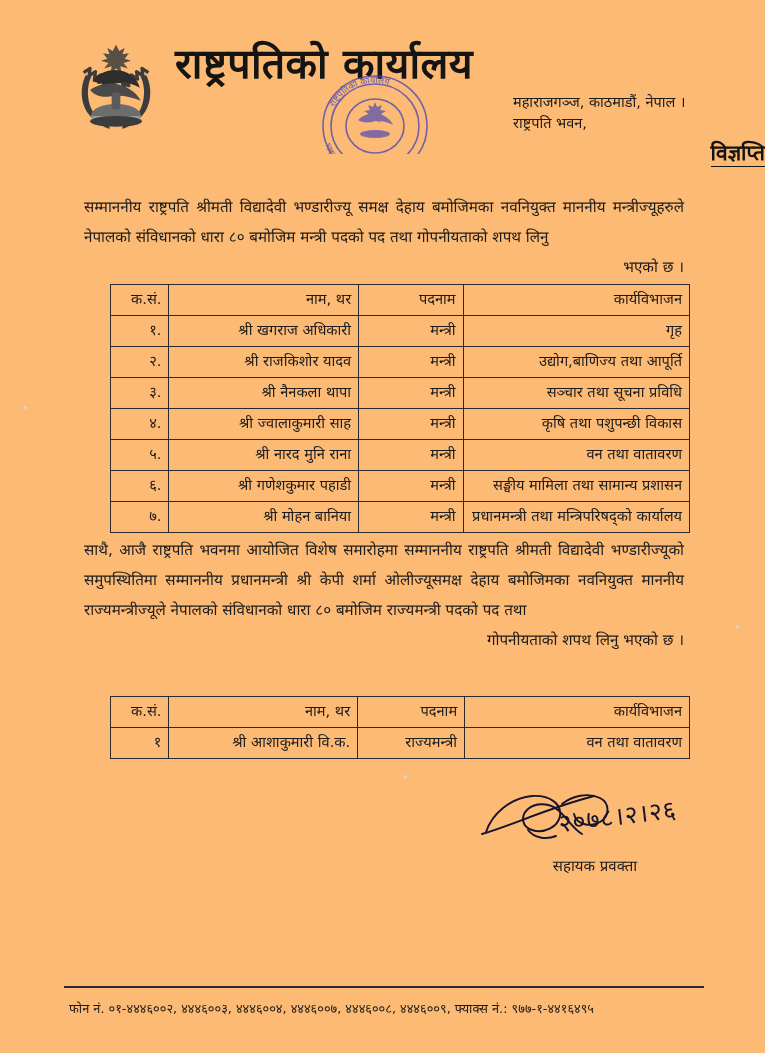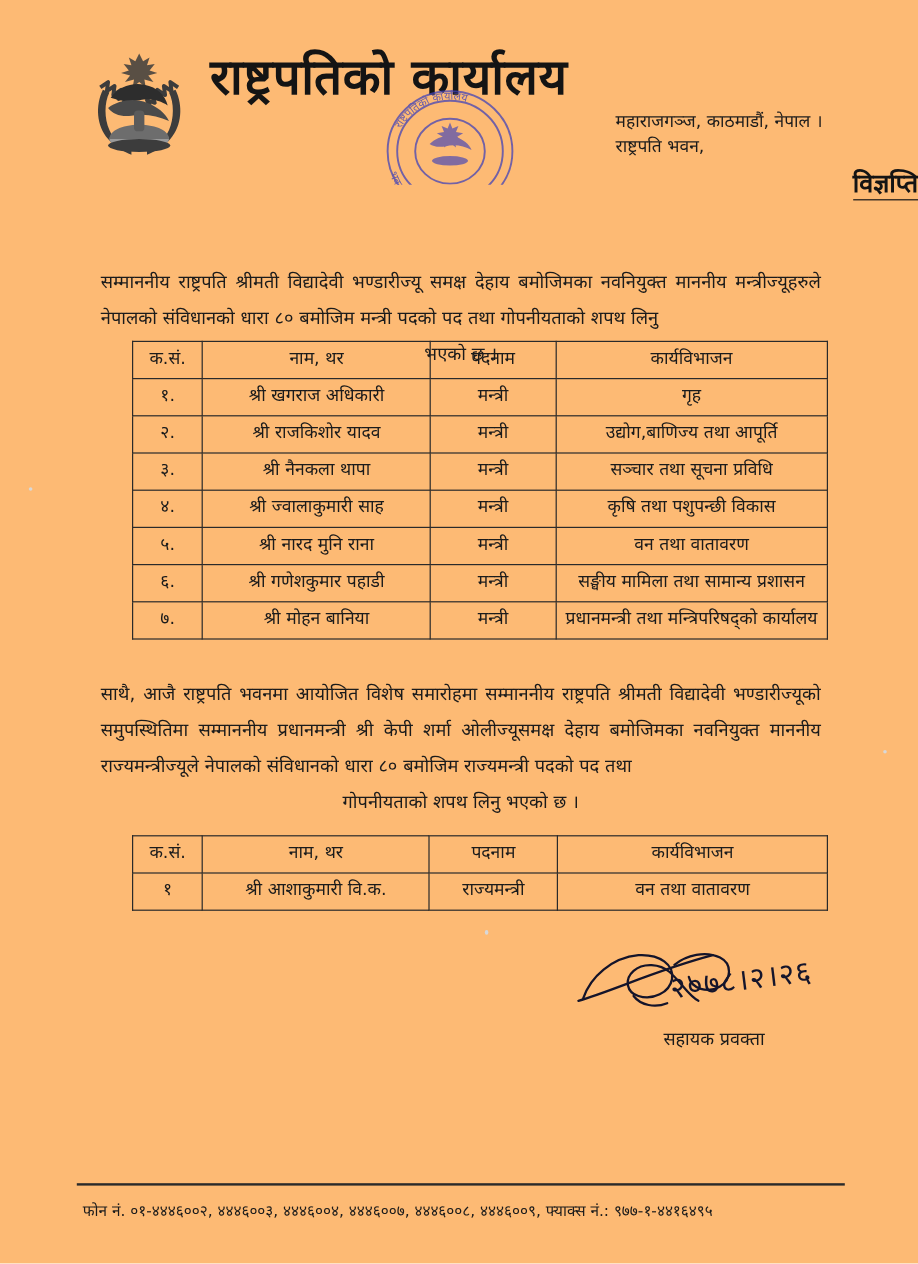--- a/index.html
+++ b/index.html
@@ -89,43 +89,42 @@
   .para {
     position: absolute;
     left: 84px;
     width: 600px;
     font-family: "DejaVu Sans", sans-serif;
     font-size: 15.2px;
     line-height: 30px;
     text-align: justify;
     text-justify: inter-word;
     color: #1b1b1b;
-    margin-top: 28px;
   }
   .para-1 { top: 192px; }
   .para-2 { top: 535px; }
-  .para .last-line { text-align: center; }
+  .para .last-line { text-align: right; }
 
   
   .tbl {
     position: absolute;
     left: 110px;
     width: 580px;
     border-collapse: collapse;
     font-family: "DejaVu Sans", sans-serif;
     font-size: 14.6px;
     color: #1b1b1b;
     background: transparent;
   }
   .tbl-1 { top: 284px; }
   .tbl-2 { top: 696px; }
   .tbl td, .tbl th {
     border: 1.15px solid #2a2a2a;
     padding: 3px 7px 5px 7px;
-    text-align: center;
+    text-align: right;
     font-weight: normal;
     vertical-align: middle;
     height: 22px;
     line-height: 20px;
   }
   .tbl th { font-weight: normal; }
   .col-sn    { width: 46px;  text-align: left; padding-left: 9px; }
   .col-name  { width: 196px; }
   .col-post  { width: 100px; }
   .col-dept  { width: 238px; }

